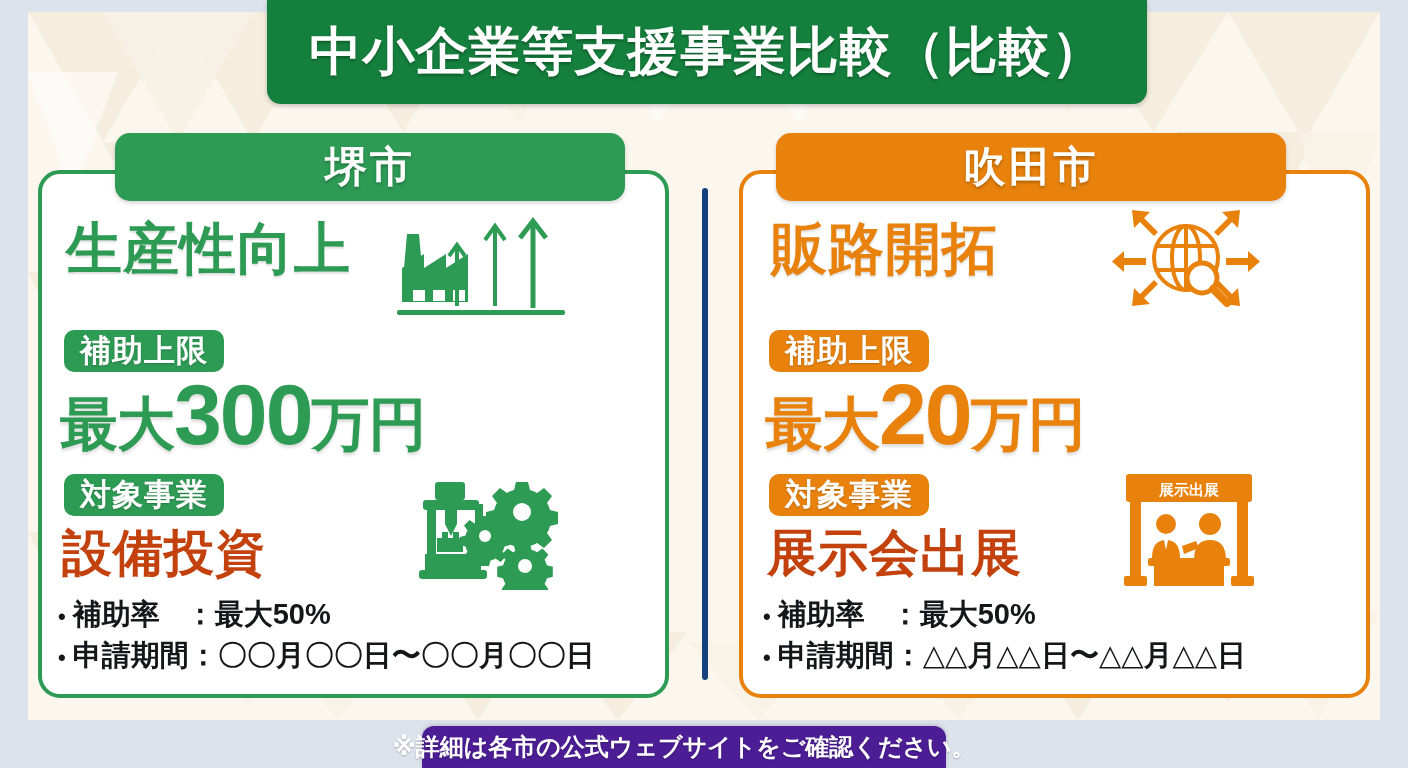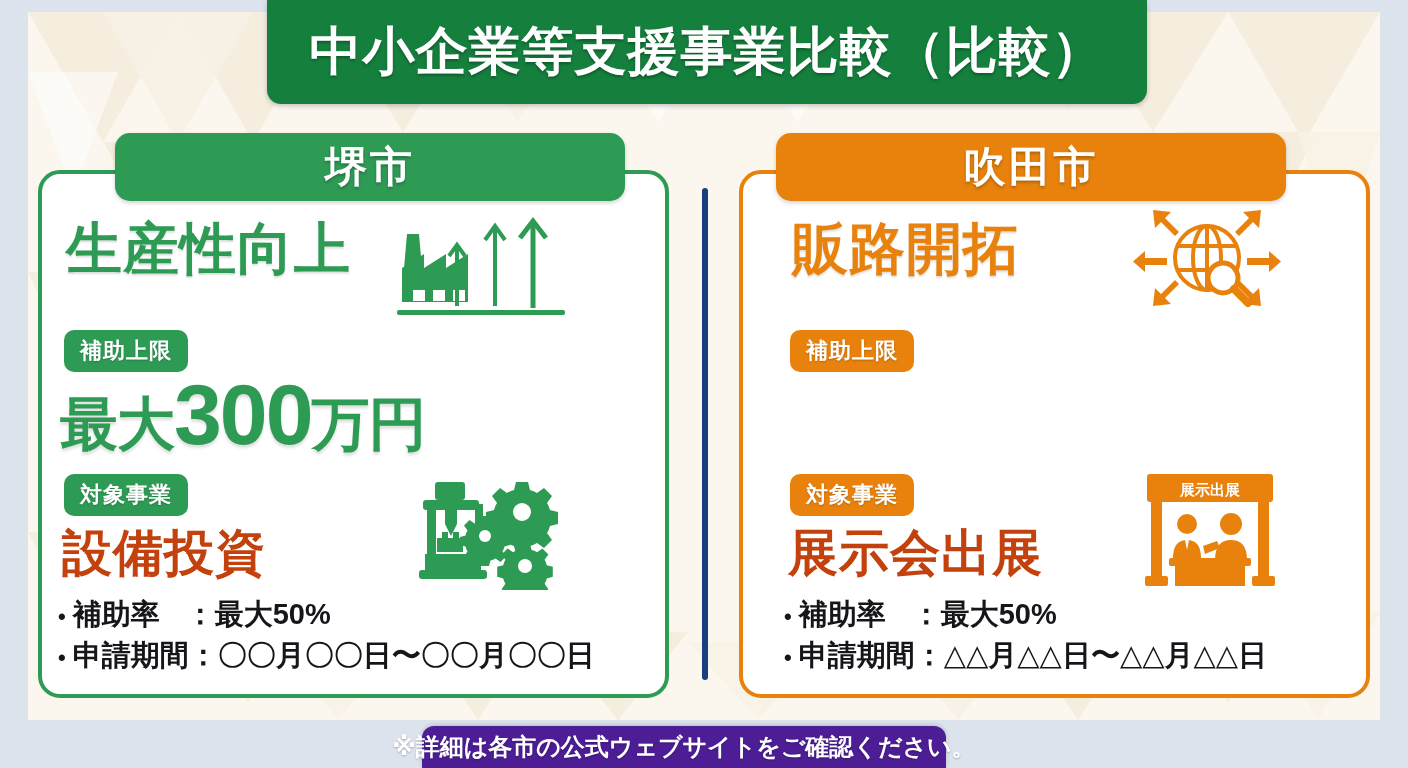--- a/index.html
+++ b/index.html
@@ -100,21 +100,21 @@
     width: 6px;
     height: 492px;
     background: #16417e;
     border-radius: 3px;
     z-index: 4;
   }
 
   
   .col { position: absolute; top: 170px; width: 543px; height: 528px; z-index: 3; }
   .col.left  { left: 38px; }
-  .col.right { left: 764px; padding-left: 30px; }
+  .col.right { left: 743px; padding-left: 30px; }
 
   .headline {
     position: absolute;
     left: 28px;
     top: 42px;
     font-size: 56px;
     font-weight: bold;
     letter-spacing: 1px;
     white-space: nowrap;
     text-shadow: 0 2px 2px rgba(0,0,0,.13);
@@ -136,21 +136,21 @@
     left: 26px;
     height: 42px;
     padding: 0 16px;
     border-radius: 10px;
     display: flex;
     align-items: center;
     justify-content: center;
   }
   .tag .txt {
     color: #fff;
-    font-size: 22px;
+    font-size: 31px;
     font-weight: bold;
     letter-spacing: 1px;
     white-space: nowrap;
     text-shadow: 0 1px 2px rgba(0,0,0,.22);
     text-align: center;
   }
   .col.left  .tag { background: #2e9b55; }
   .col.right .tag { background: #e8820c; }
 
   .tag.cap    { top: 160px; }
@@ -427,20 +427,23 @@
           <circle cx="100" cy="72" r="15" fill="#ffffff"></circle>
           <path d="M111 83 l14 14" stroke-linecap="round" stroke-width="8"></path>
         </g>
       </svg>
     </div>
 
     <div class="tag cap">
       <span class="txt">補助上限</span>
     </div>
 
+    <div class="amount">
+      <span class="sm">最大</span><span class="big">20</span><span class="unit">万円</span>
+    </div>
 
     <div class="tag target">
       <span class="txt">対象事業</span>
     </div>
 
     <div class="target-name">展示会出展</div>
 
     <div class="sub-icon">
       <svg viewBox="0 0 150 120">
 

